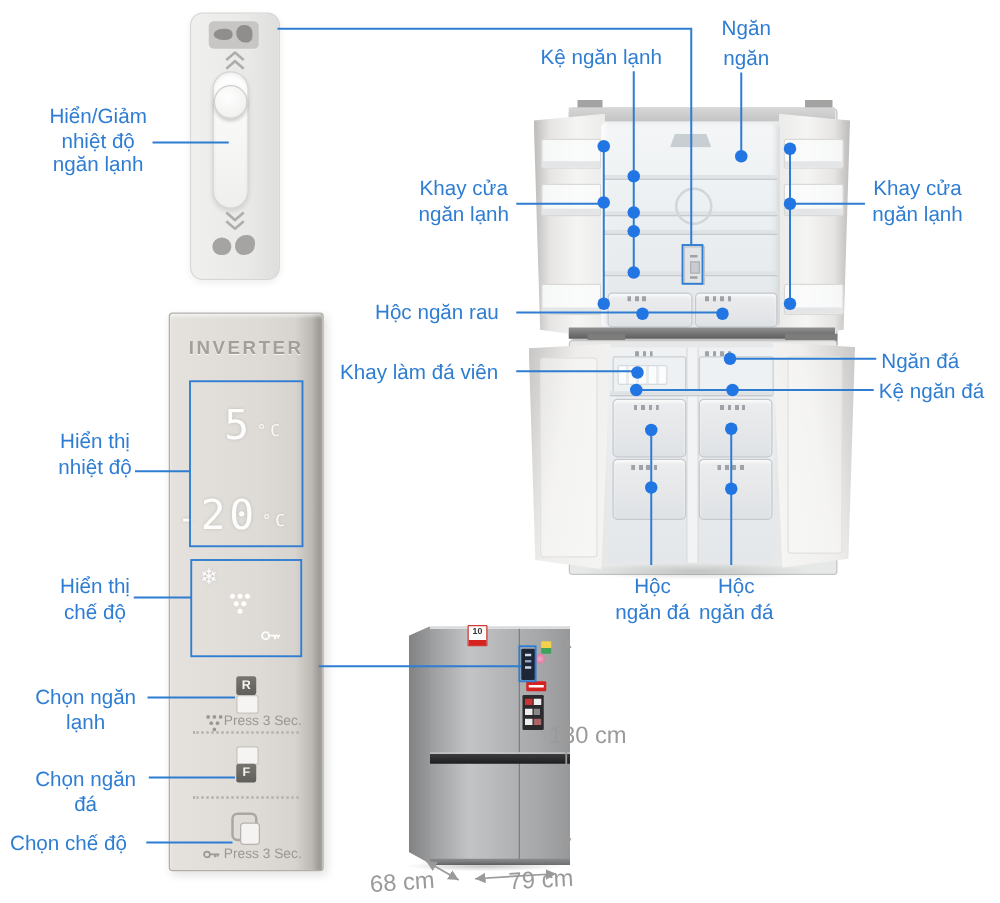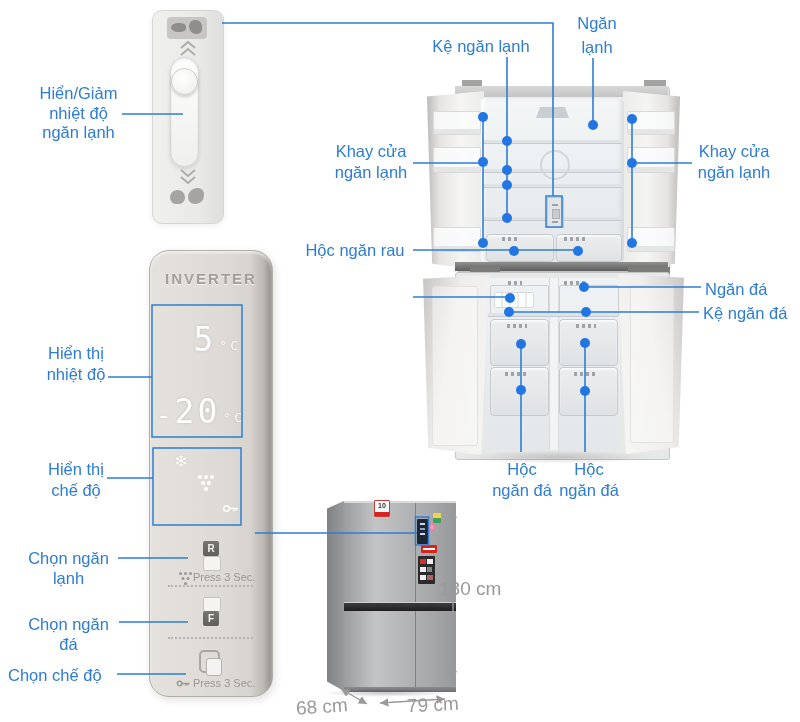--- a/index.html
+++ b/index.html
@@ -3,21 +3,21 @@
 <meta charset="utf-8">
 <style>
   html,body{margin:0;padding:0;background:#fff;}
   .canvas{position:relative;width:800px;height:722px;background:#ffffff;overflow:hidden;
           font-family:"Liberation Sans",sans-serif;}
   :root{--accent:#2e7dd2;--dot:#2276e3;--gray:#9a9a9a;}
 
   
   .lbl{position:absolute;color:var(--accent);font-size:16.5px;line-height:21px;
        white-space:pre-line;z-index:6;}
-  .lbl.c{text-align:center;} .lbl.r{text-align:center;}
+  .lbl.c{text-align:center;} .lbl.r{text-align:left;}
   .dim{position:absolute;color:var(--gray);font-size:19px;z-index:6;white-space:nowrap;}
 
   
   .slider-panel{position:absolute;left:152px;top:10px;width:70px;height:212px;
     background:linear-gradient(90deg,#f0f0ee 0%,#e9e9e7 65%,#dededc 100%);
     border:1px solid #d6d6d4;border-radius:10px;z-index:2;box-shadow:0 2px 6px rgba(0,0,0,.07);}
   .sp-badge{position:absolute;left:14px;top:6px;width:40px;height:22px;background:#c7c6c4;
     border-radius:4px;}
   .sp-badge .g1{position:absolute;left:4px;top:6px;width:15px;height:9px;background:#8f8e8c;border-radius:50% 40% 40% 50%;}
   .sp-badge .g2{position:absolute;left:22px;top:3px;width:13px;height:14px;background:#8f8e8c;border-radius:50% 50% 40% 60%;}
@@ -35,21 +35,21 @@
   
   .abs{position:absolute;}
   .shelf{position:absolute;height:3px;background:#dfe3e6;border-bottom:1px solid #c7cbd0;}
   .bin{position:absolute;background:rgba(250,251,251,.85);border:1px solid #d9d9d7;border-radius:2px;
        box-shadow:inset 0 -5px 0 rgba(226,228,229,.95);}
   .drawer{position:absolute;background:linear-gradient(180deg,#ecedee,#dfe2e5);
        border:1px solid #c6c9cd;border-radius:4px;box-shadow:inset 0 2px 2px rgba(255,255,255,.7);}
   .dashes{position:absolute;height:4px;background:repeating-linear-gradient(90deg,#9fa3a7 0 3px,transparent 3px 6px);}
 
   
-  .panel{position:absolute;left:149px;top:250px;width:122px;height:445px;border-radius:20px;
+  .panel{position:absolute;left:135px;top:250px;width:122px;height:445px;border-radius:3px;
     background:linear-gradient(90deg,#e5e2dd 0%,#dedbd6 58%,#d7d4cf 82%,#bcb9b4 93%,#8f8c87 100%);
     border:1px solid #b1aea9;box-shadow:inset 0 2px 3px rgba(255,255,255,.6),2px 3px 8px rgba(0,0,0,.12);
     z-index:2;}
   .inv{position:absolute;left:0;top:19px;width:100%;text-align:center;font-size:15px;font-weight:bold;
     letter-spacing:2px;color:#a29f9a;text-shadow:0 1px 0 rgba(255,255,255,.7);}
   .seg{font-family:"DejaVu Sans Mono",monospace;color:#ffffff;opacity:.97;letter-spacing:3px;
     text-shadow:0 0 3px rgba(150,148,142,.45);}
   .temp-row{position:absolute;display:flex;align-items:flex-end;justify-content:flex-end;}
   .seg-v{font-size:33px;line-height:30px;}
   .seg-u{font-size:13px;line-height:14px;margin-left:3px;margin-bottom:2px;opacity:.85;}
@@ -303,26 +303,27 @@
       <path d="M380 703 L445 699" marker-start="url(#ahr)" marker-end="url(#ah)"></path>
       <path d="M341 689 L367 704" marker-start="url(#ahr)" marker-end="url(#ah)"></path>
     </g>
   </svg>
 
   <div class="lbl c" style="left:27px;top:84px;width:103px;line-height:19.5px">Hiển/Giảm
 nhiệt độ
 ngăn lạnh</div>
   <div class="lbl c" style="left:428px;top:36px;width:106px">Kệ ngăn lạnh</div>
   <div class="lbl c" style="left:565px;top:11px;width:64px;line-height:24px">Ngăn
-lạnh</div>
+ngăn</div>
   <div class="lbl c" style="left:325px;top:141px;width:92px">Khay cửa
 ngăn lạnh</div>
   <div class="lbl c" style="left:688px;top:141px;width:92px">Khay cửa
 ngăn lạnh</div>
   <div class="lbl r" style="left:300px;top:240px;width:110px">Hộc ngăn rau</div>
+  <div class="lbl r" style="left:272px;top:288px;width:138px">Khay làm đá viên</div>
   <div class="lbl" style="left:705px;top:279px;width:80px">Ngăn đá</div>
   <div class="lbl" style="left:703px;top:303px;width:92px">Kệ ngăn đá</div>
   <div class="lbl c" style="left:490px;top:459px;width:64px">Hộc
 ngăn đá</div>
   <div class="lbl c" style="left:556px;top:459px;width:66px">Hộc
 ngăn đá</div>
   <div class="lbl c" style="left:41px;top:343px;width:70px">Hiển thị
 nhiệt độ</div>
   <div class="lbl c" style="left:41px;top:459px;width:70px">Hiển thị
 chế độ</div>

